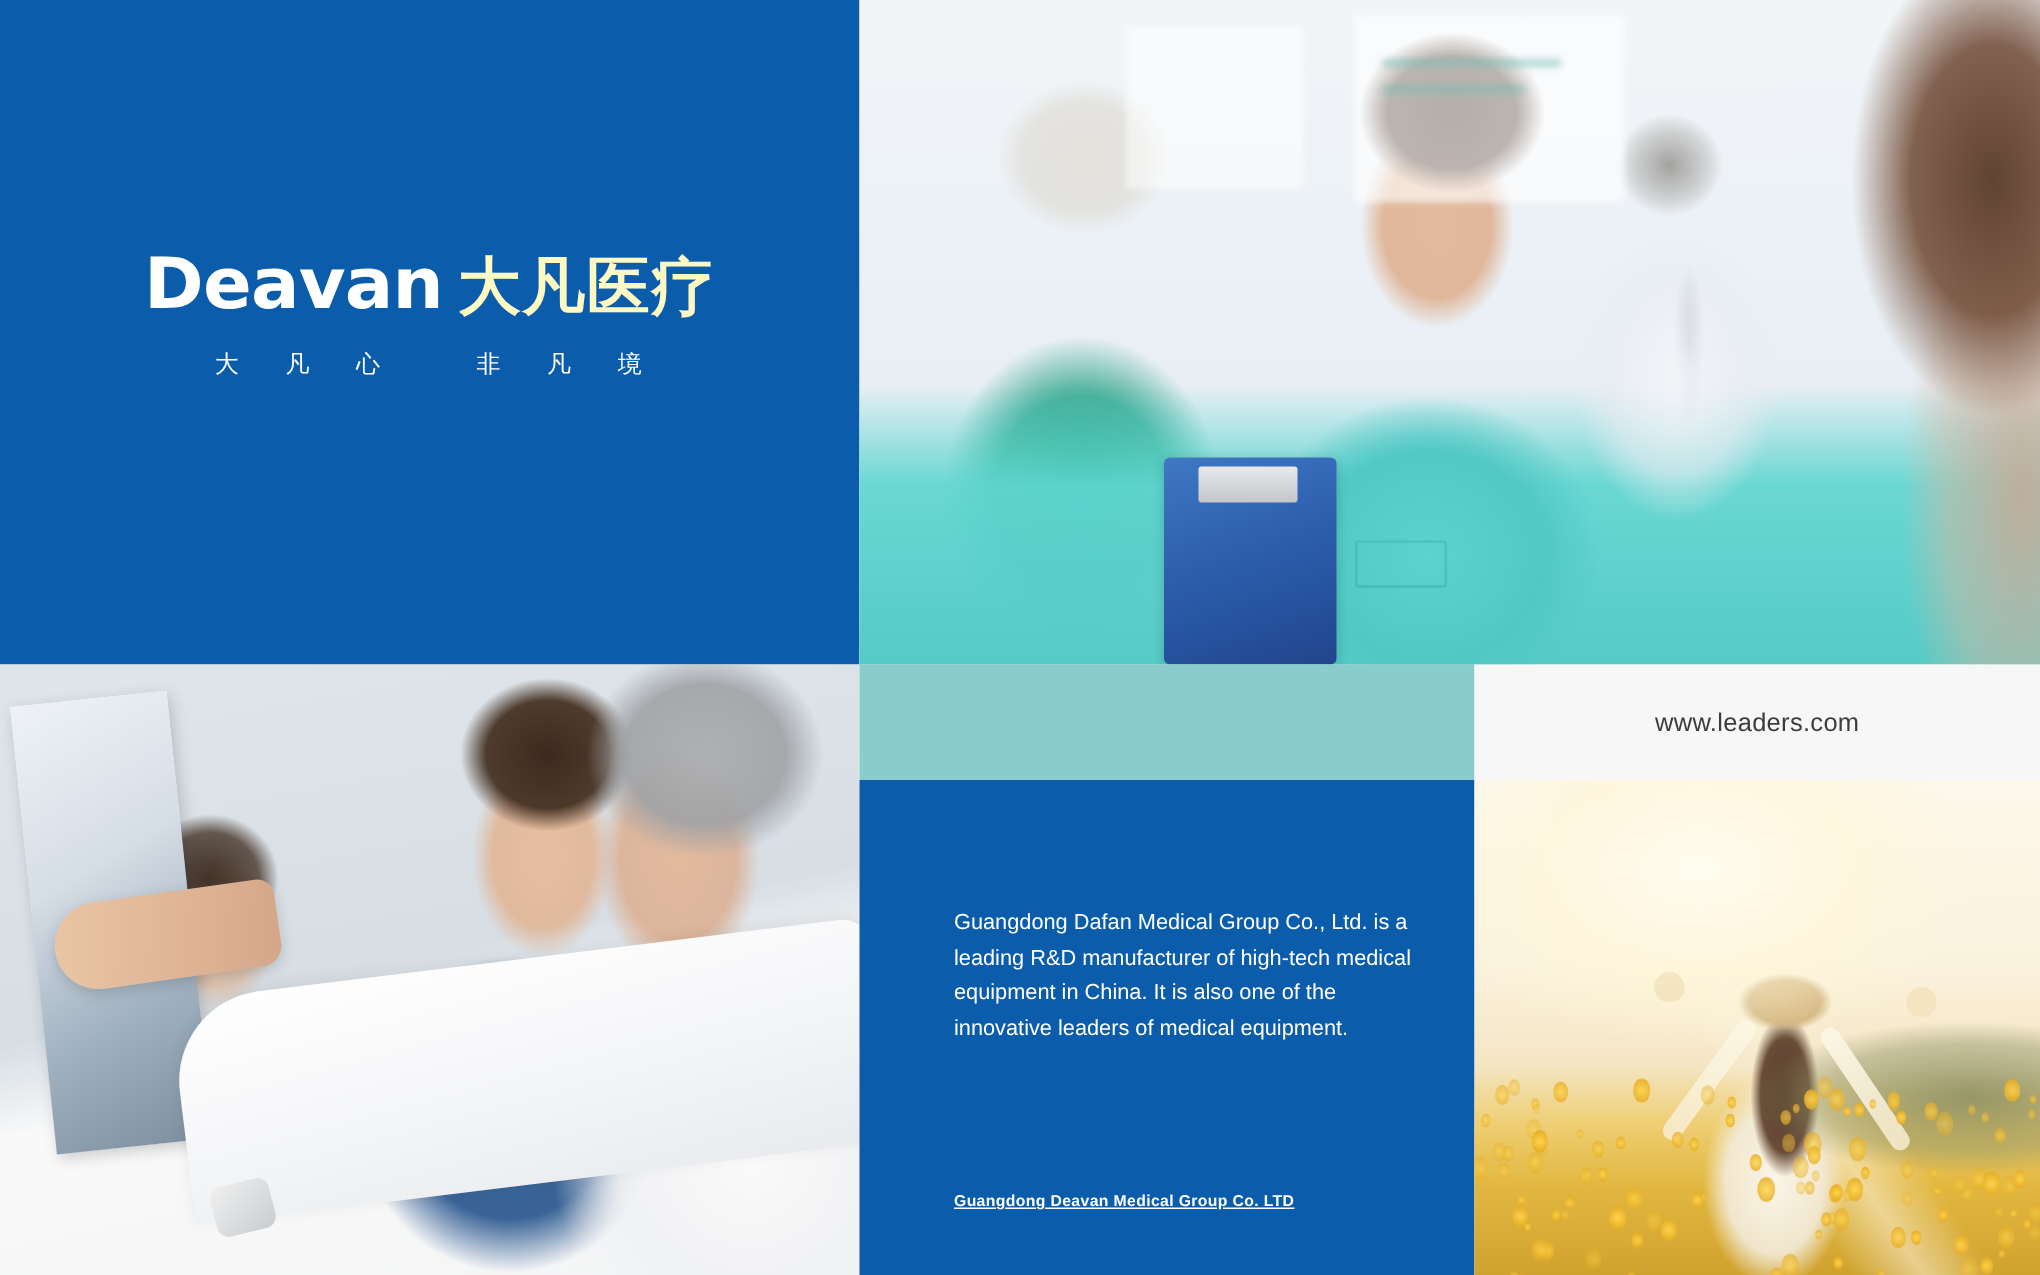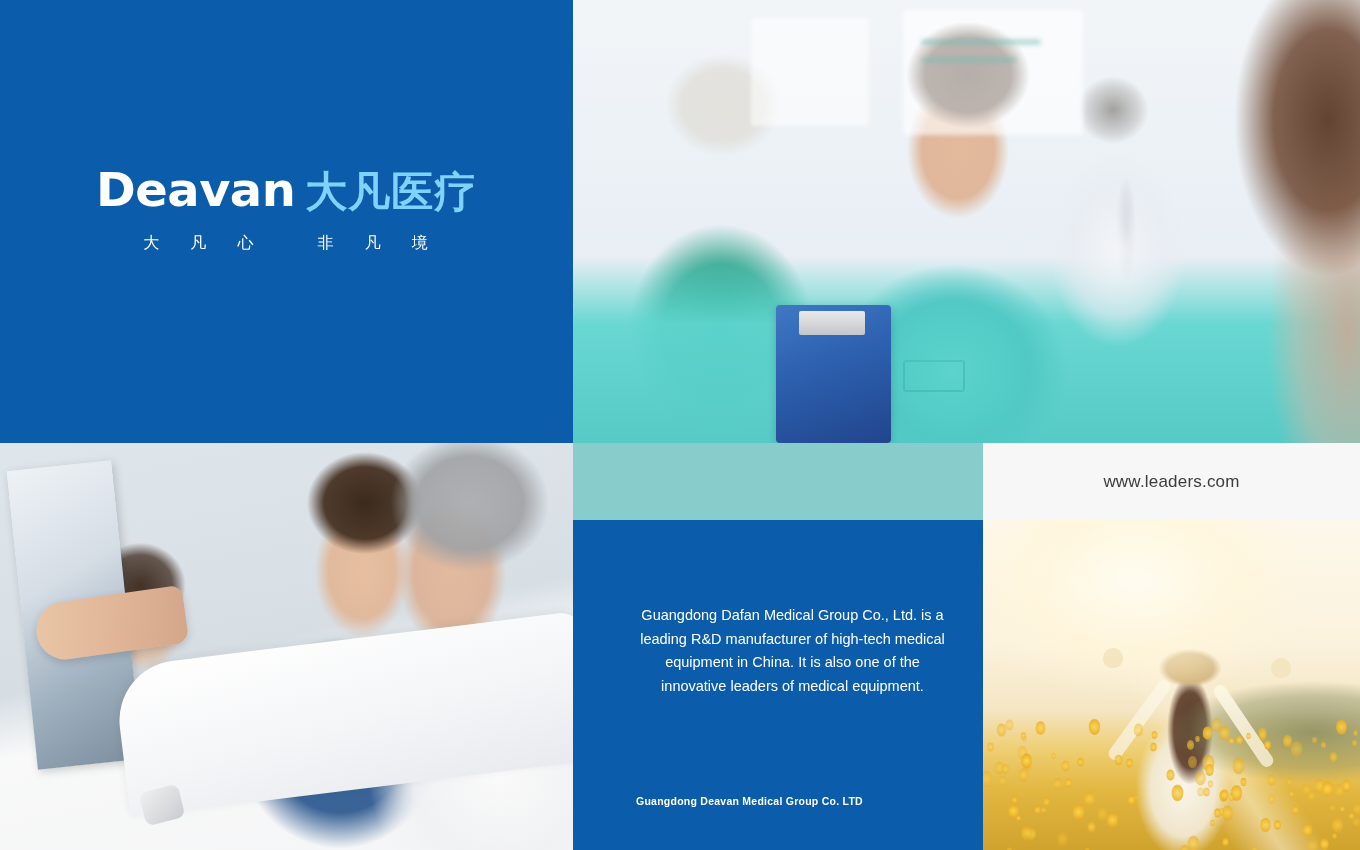--- a/index.html
+++ b/index.html
@@ -44,21 +44,21 @@
     color: #ffffff;
     line-height: 1;
     transform: scaleX(1.02);
     transform-origin: left center;
   }
   .logo-cn {
     font-family: "DejaVu Sans", "Liberation Sans", sans-serif;
     font-weight: 700;
     font-size: 42px;
     letter-spacing: 1px;
-    color: #7dd3fc;
+    color: #fef9c3;
     line-height: 1;
   }
   .brand-tagline {
     margin-top: 22px;
     font-family: "DejaVu Sans", "Liberation Sans", sans-serif;
     font-size: 16px;
     color: #ffffff;
     letter-spacing: 2px;
     line-height: 1;
   }
@@ -205,29 +205,30 @@
     background: #0B5CAA;
   }
   .info-copy {
     position: absolute;
     left: 63px; top: 84px; right: 34px;
     font-family: "Liberation Sans", sans-serif;
     font-size: 14.5px;
     line-height: 23.5px;
     color: #ffffff;
   }
-  .info-copy p { margin: 0; text-align: center; }
+  .info-copy p { margin: 0; }
   .info-footer {
     position: absolute;
     left: 63px; bottom: 43px;
     font-family: "Liberation Sans", sans-serif;
     font-size: 10.5px;
     font-weight: 700;
     color: #ffffff;
     letter-spacing: 0.25px;
+    text-decoration: underline;
   }
 
   
   #photo-sunset {
     left: 983px; top: 520px; width: 377px; height: 330px;
     background:
       
       radial-gradient(ellipse 230px 150px at 150px 60px, rgba(255,252,240,0.98) 0%, rgba(255,246,218,0.75) 45%, rgba(255,240,200,0) 80%),
       
       radial-gradient(ellipse 170px 60px at 330px 212px, rgba(120,128,86,0.75) 0%, rgba(140,146,100,0.45) 60%, rgba(160,165,120,0) 85%),

